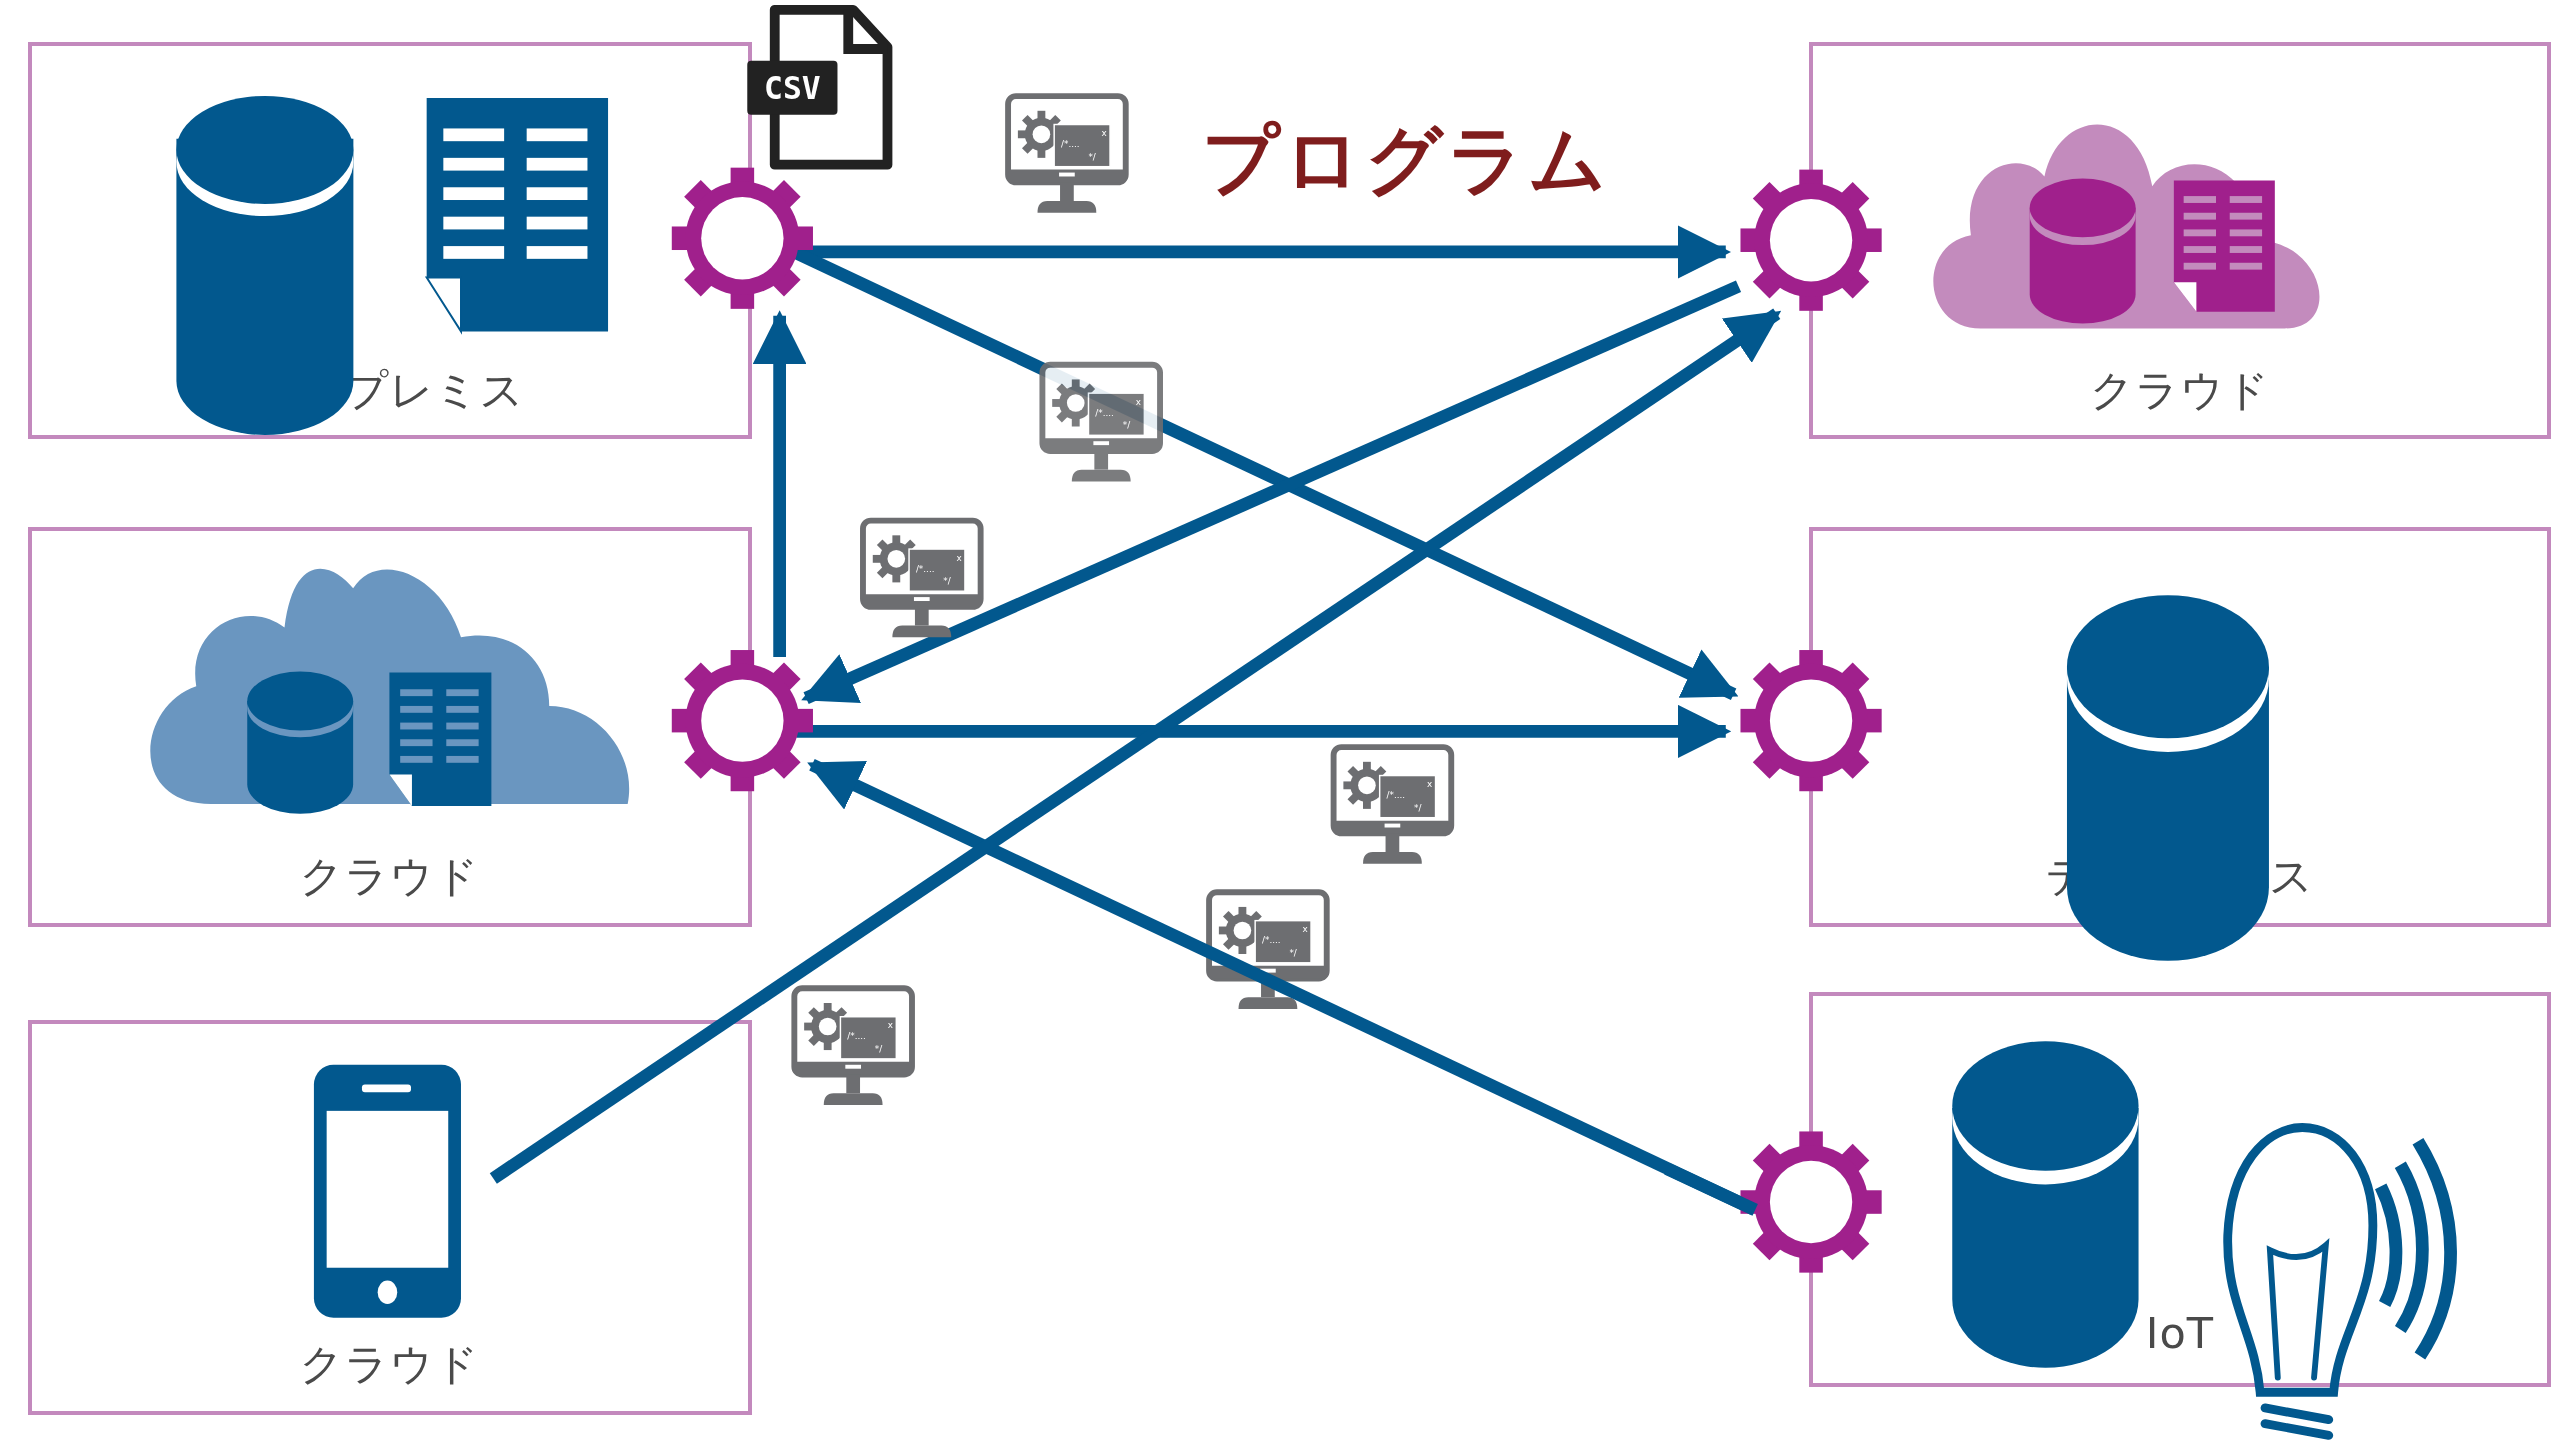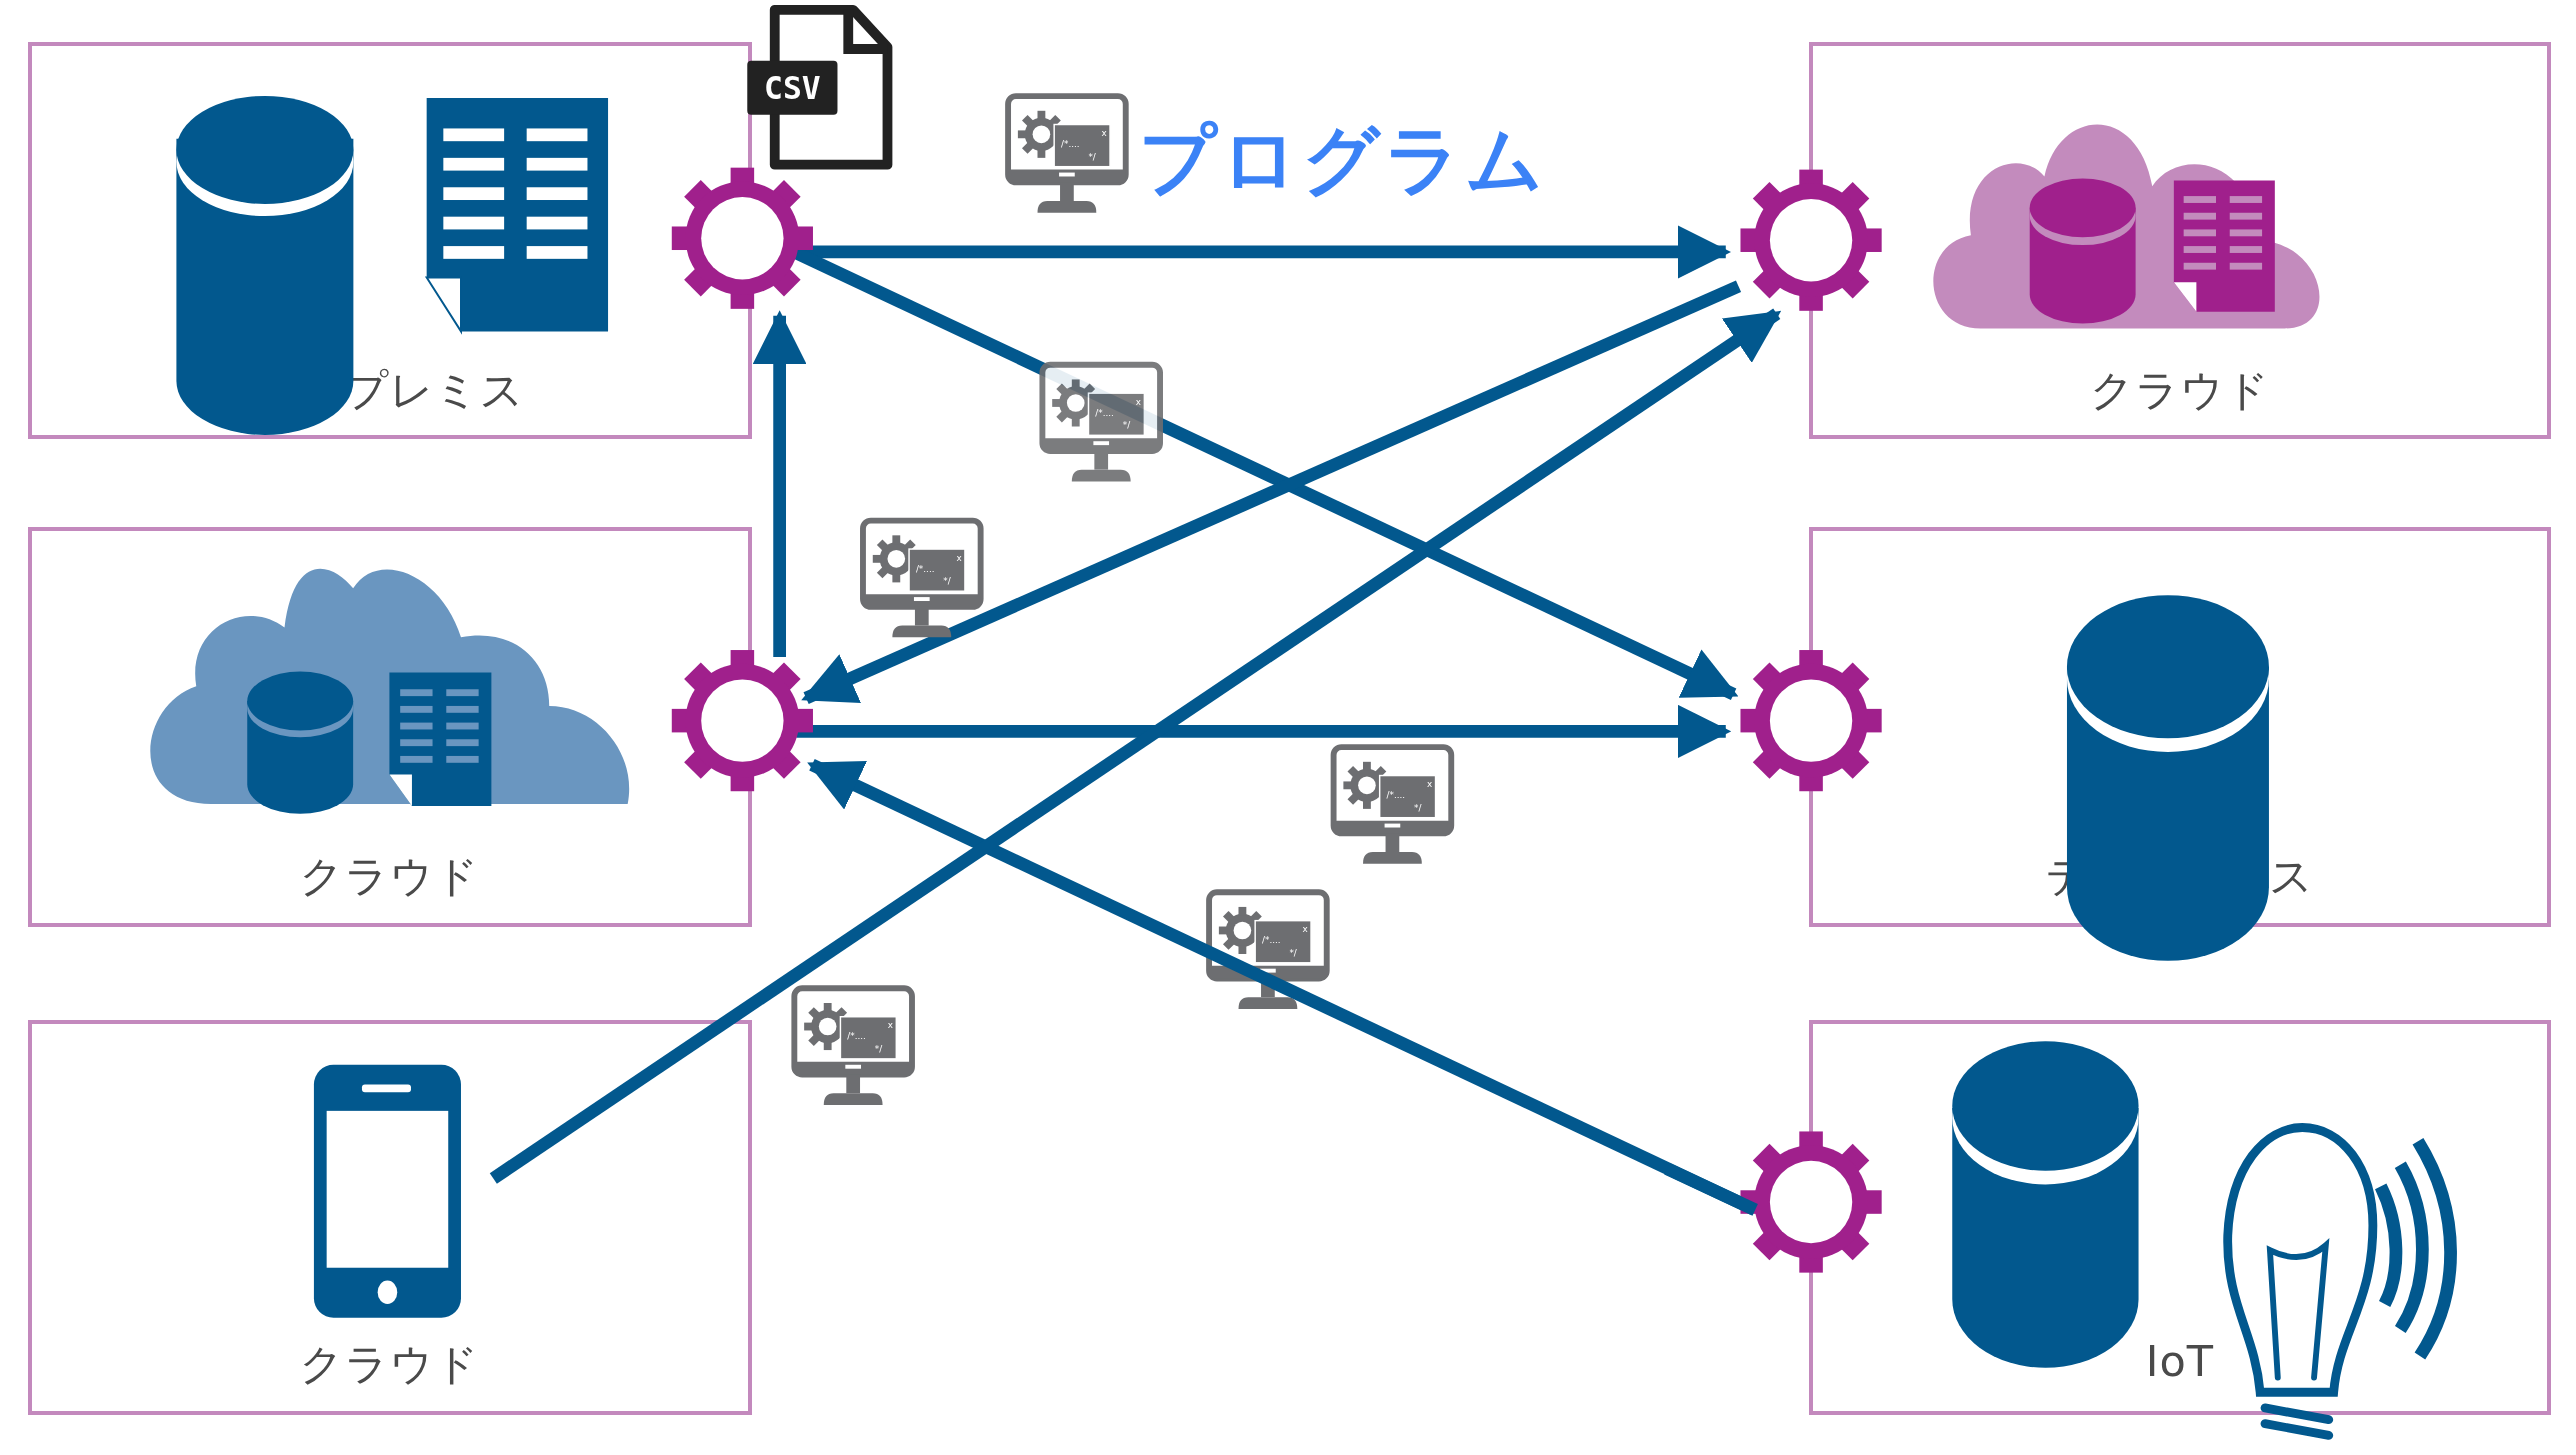--- a/index.html
+++ b/index.html
@@ -1,20 +1,20 @@
 <!DOCTYPE html>
 <html><head>
 <meta charset="utf-8">
 <style>
   html, body { margin: 0; padding: 0; background: #ffffff; }
   body { width: 2576px; height: 1455px; overflow: hidden; position: relative; font-family: "DejaVu Sans", "Liberation Sans", sans-serif; }
   #stage { position: absolute; left: 0; top: 0; width: 2576px; height: 1455px; }
   .box { position: absolute; box-sizing: border-box; border: 4.9px solid #c389bd; background: #ffffff; }
   .box-label { position: absolute; left: 0; right: 0; text-align: center; font-size: 43px; color: #4a4a4a; letter-spacing: 1px; }
-  .title-label { position: absolute; left: 1139px; top: 110px; font-size: 76px; font-weight: bold; color: #3b82f6; letter-spacing: 3.9px; white-space: nowrap; font-family: "DejaVu Sans", sans-serif; }
+  .title-label { position: absolute; left: 1202px; top: 110px; font-size: 76px; font-weight: bold; color: #7f1d1d; letter-spacing: 3.9px; white-space: nowrap; font-family: "DejaVu Sans", sans-serif; }
   svg { position: absolute; left: 0; top: 0; overflow: visible; }
   .csv-badge-text { font-family: "DejaVu Sans Mono", monospace; font-weight: bold; }
 </style>
 </head>
 <body>
 
 <div id="stage">
 
   <div class="box" style="left:27.5px;top:42px;width:724px;height:397px;">
     <div class="box-label" style="top:316px;">オンプレミス</div>
@@ -25,21 +25,21 @@
   <div class="box" style="left:27.5px;top:1020px;width:724px;height:395px;">
     <div class="box-label" style="top:312px;">クラウド</div>
   </div>
 
   <div class="box" style="left:1809px;top:42px;width:742px;height:397px;">
     <div class="box-label" style="top:316px;">クラウド</div>
   </div>
   <div class="box" style="left:1809px;top:527px;width:742px;height:400px;">
     <div class="box-label" style="top:317px;">データベース</div>
   </div>
-  <div class="box" style="left:1809px;top:1020px;width:742px;height:395px;">
+  <div class="box" style="left:1809px;top:992px;width:742px;height:395px;">
     <div class="box-label" style="top:312px;">IoT</div>
   </div>
 
   <svg width="2576" height="1455" viewBox="0 0 2627 1484">
     <defs>
 
       <g id="gear">
         <g fill="#a0208c">
           <rect x="-12" y="-72" width="24" height="20"></rect>
           <rect x="-12" y="52" width="24" height="20"></rect>

